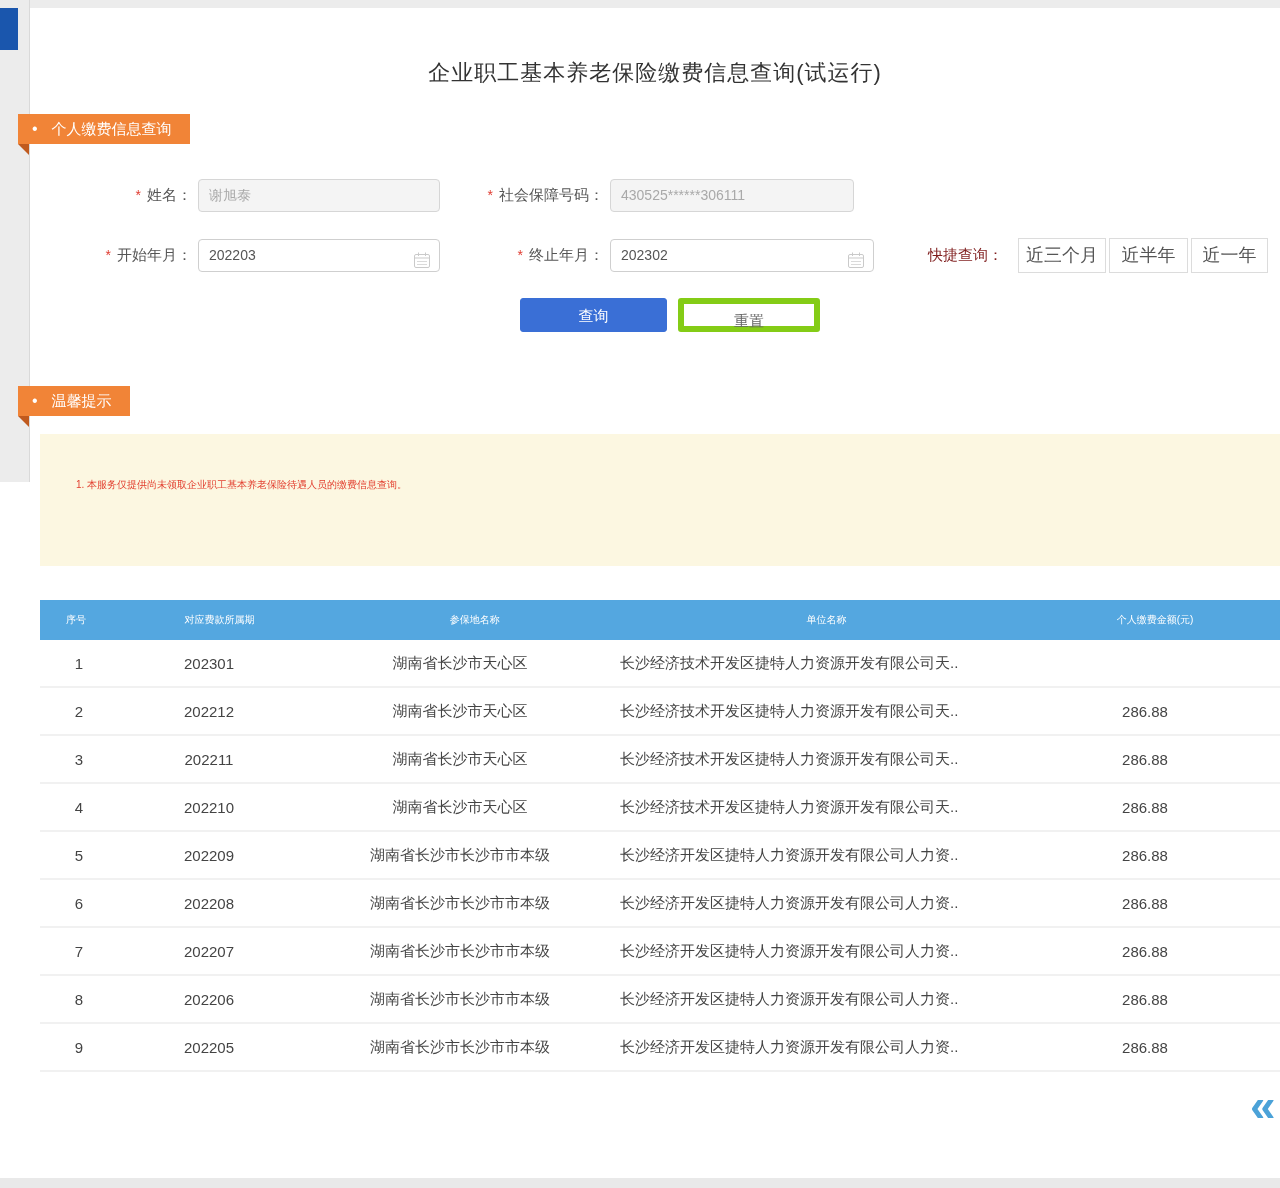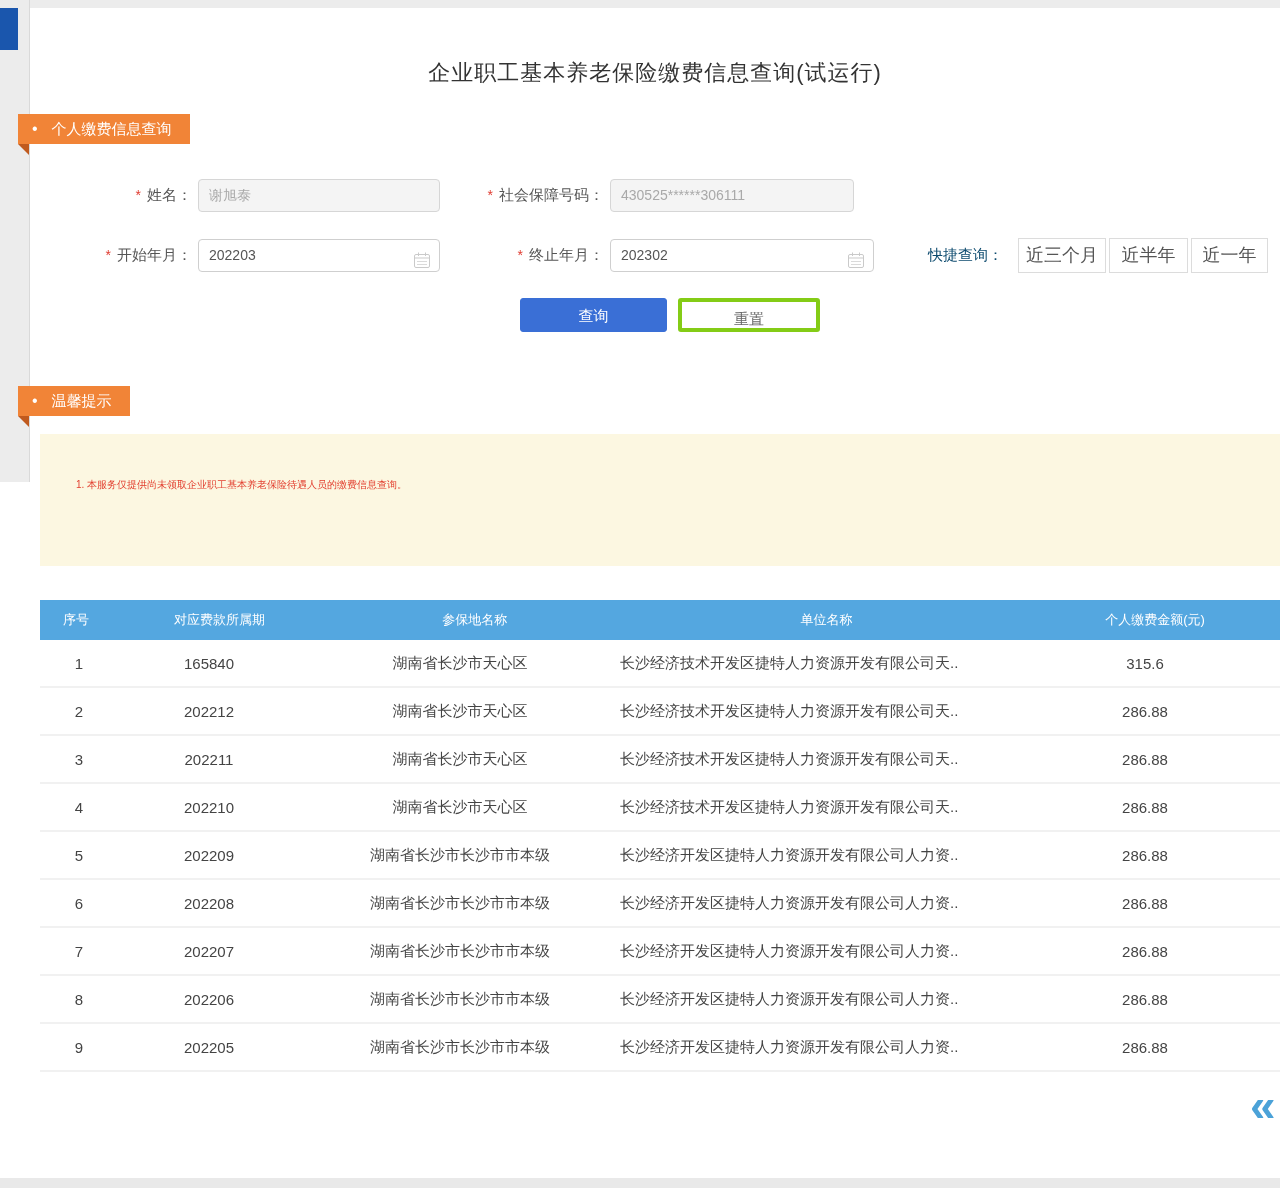--- a/index.html
+++ b/index.html
@@ -25,34 +25,34 @@
   .fold2 { left:18px; top:416px; }
 
   .f-label { position:absolute; font-size:15px; color:#555; text-align:right; }
   .f-label .req { color:#e03b30; margin-right:6px; font-size:14px; }
 
   .f-input { position:absolute; height:33px; border:1px solid #d6d6d6; border-radius:4px; background:#f4f4f4;
              font-size:14px; line-height:31px; padding:0 10px; color:#a9a9a9; }
   .f-input.editable { background:#fff; border-color:#cfcfcf; color:#555; }
   .cal-icon { position:absolute; right:9px; top:8px; opacity:.8; }
 
-  .quick-label { position:absolute; font-size:15px; color:#0c4a6e; }
+  .quick-label { position:absolute; font-size:15px; color:#7f1d1d; }
   .quick-btn { position:absolute; height:35px; background:#fff; border:1px solid #dcdcdc; color:#555;
                font-size:18px; text-align:center; line-height:33px; cursor:pointer; }
 
   .btn { position:absolute; height:34px; border-radius:3px; font-size:15px; text-align:center; line-height:33px; cursor:pointer; }
   .btn-query { left:520px; top:298px; width:147px; background:#3a6fd6; color:#fff; border:1px solid #3a6fd6; }
-  .btn-reset { left:678px; top:298px; width:142px; background:#fff; color:#666; border:4px solid #84cc16; }
+  .btn-reset { left:678px; top:298px; width:142px; background:#fff; color:#666; border:6px solid #84cc16; }
 
   .tip-box { position:absolute; left:40px; top:434px; width:1240px; height:132px; background:#fcf7e1; }
   .tip-box .tip-line { color:#e23e2e; font-size:10px; line-height:25px; }
   .tip-inner { padding:38px 20px 0 36px; }
 
   .table { position:absolute; left:40px; top:600px; width:1240px; }
-  .t-head { display:flex; height:40px; background:#54a7e0; color:#fff; font-size:13px;gap:23px; }
+  .t-head { display:flex; height:40px; background:#54a7e0; color:#fff; font-size:10px;gap:23px; }
   .t-head > div { display:flex; align-items:center; justify-content:center; }
   .t-row { display:flex; height:48px; background:#fff; border-bottom:2px solid #f1f1f1; font-size:15px; color:#444; }
   .t-row > div { display:flex; align-items:center; justify-content:center; }
   .c-seq    { width:78px; }
   .c-period { width:182px; }
   .c-area   { width:320px; }
   .c-unit   { width:390px; justify-content:flex-start !important; }
   .c-amount { width:270px; }
 
   .collapse-chevron { position:absolute; left:1250px; top:1078px; font-size:46px; color:#4ba2d8; font-weight:bold; cursor:pointer; }
@@ -118,24 +118,23 @@
   <div class="t-head">
     <div class="c-seq">序号</div>
     <div class="c-period">对应费款所属期</div>
     <div class="c-area">参保地名称</div>
     <div class="c-unit" style="justify-content:center !important;">单位名称</div>
     <div class="c-amount">个人缴费金额(元)</div>
   </div>
 
   <div class="t-row">
     <div class="c-seq">1</div>
-    <div class="c-period">165840</div>
+    <div class="c-period">202301</div>
     <div class="c-area">湖南省长沙市天心区</div>
     <div class="c-unit">长沙经济技术开发区捷特人力资源开发有限公司天..</div>
-    <div class="c-amount">315.6</div>
   </div>
   <div class="t-row">
     <div class="c-seq">2</div>
     <div class="c-period">202212</div>
     <div class="c-area">湖南省长沙市天心区</div>
     <div class="c-unit">长沙经济技术开发区捷特人力资源开发有限公司天..</div>
     <div class="c-amount">286.88</div>
   </div>
   <div class="t-row">
     <div class="c-seq">3</div>

